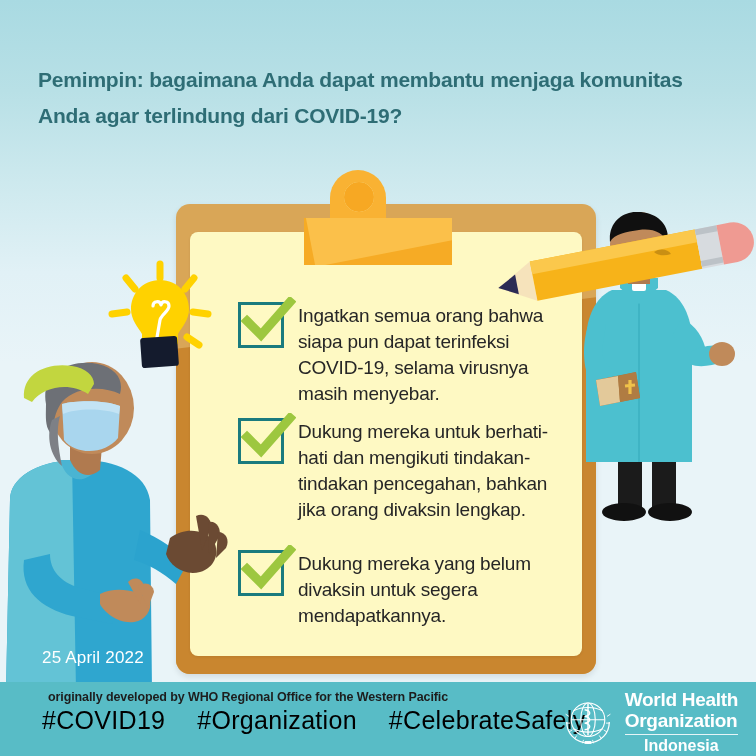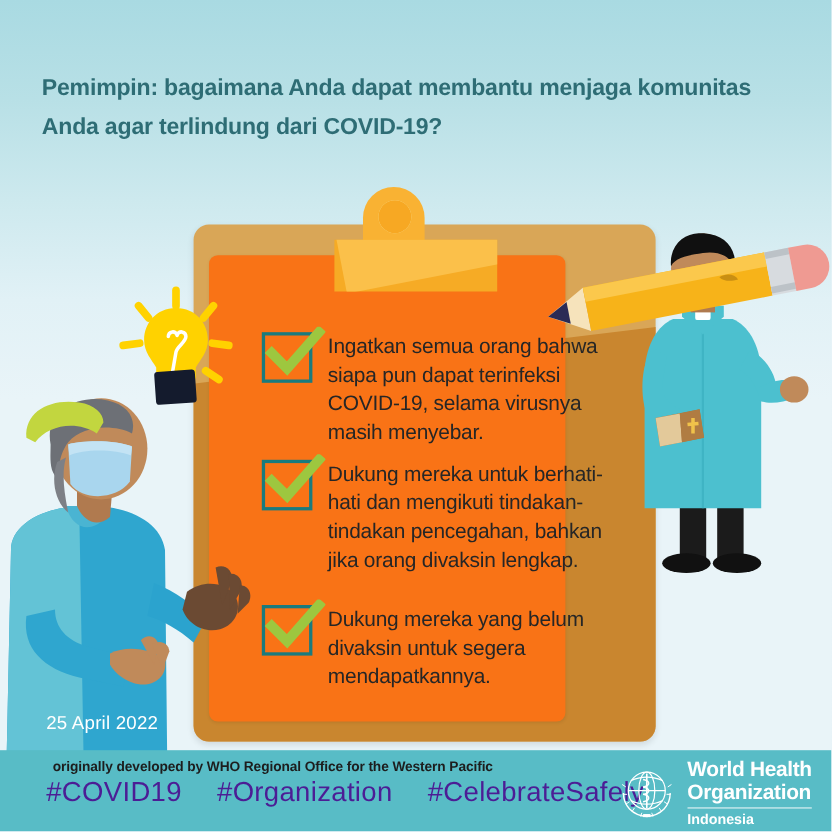--- a/index.html
+++ b/index.html
@@ -29,22 +29,22 @@
   #clipboard-shadow{
     position:absolute;left:0;top:0;width:100%;height:100%;
     border-radius:14px;overflow:hidden;
   }
   #clipboard-shadow:after{
     content:"";position:absolute;left:-10%;top:32%;width:130%;height:80%;
     background:#c9862f;
     transform:rotate(-7deg);transform-origin:left top;
   }
   #paper{
-    position:absolute;left:14px;top:28px;width:324px;height:424px;
-    background:#f97316;border-radius:8px;z-index:3;
+    position:absolute;left:14px;top:28px;width:392px;height:424px;
+    background:#fef9c3;border-radius:8px;z-index:3;
     box-shadow:0 1px 3px rgba(0,0,0,0.08);
   }
   #clip{
     position:absolute;left:304px;top:194px;width:0;height:0;z-index:5;
   }
   .clip-loop{
     position:absolute;left:26px;top:-24px;width:56px;height:56px;
     border-radius:28px 28px 0 0;background:#f9b233;
   }
   .clip-hole{
@@ -102,32 +102,32 @@
   
   #footer{
     position:absolute;left:0;bottom:0;width:756px;height:74px;
     background:#58bcc6;z-index:12;
   }
   #credit{
     position:absolute;left:48px;top:8px;color:#1d1d1d;
     font-size:12.5px;font-weight:600;letter-spacing:-0.1px;
   }
   #hashtags{
-    position:absolute;left:42px;top:24px;color:#4c1d95;
+    position:absolute;left:42px;top:24px;color:#000000;
     font-size:25px;letter-spacing:0.3px;display:flex;gap:32px;
   }
   #who-logo{
     position:absolute;right:18px;top:8px;display:flex;align-items:center;gap:9px;
   }
   #who-emblem{width:56px;height:56px;flex:0 0 56px;}
   #who-words{color:#ffffff;line-height:1;}
   .who-l1,.who-l2{font-size:19px;font-weight:bold;letter-spacing:-0.3px;display:block;}
   .who-l2{margin-top:2px;}
   .who-rule{height:1px;background:#ffffff;margin:4px 0 3px 0;opacity:0.85;}
-  .who-country{font-size:13px;font-weight:bold;display:block;text-align:left;}
+  .who-country{font-size:16px;font-weight:bold;display:block;text-align:center;}
 </style>
 </head>
 <body>
 
 <div id="poster">
 
   <div id="title">Pemimpin: bagaimana Anda dapat membantu menjaga komunitas Anda agar terlindung dari COVID-19?</div>
 
   <div id="bulb">
     <svg viewBox="0 0 120 120" width="120" height="120">

